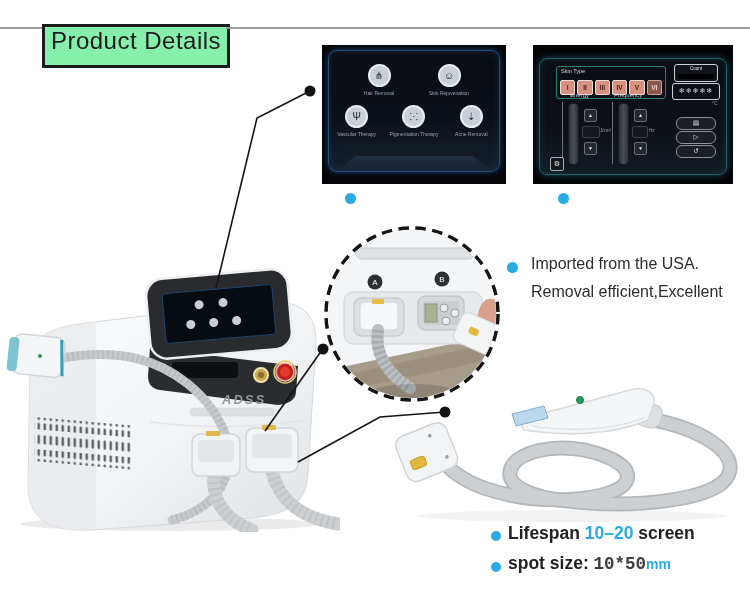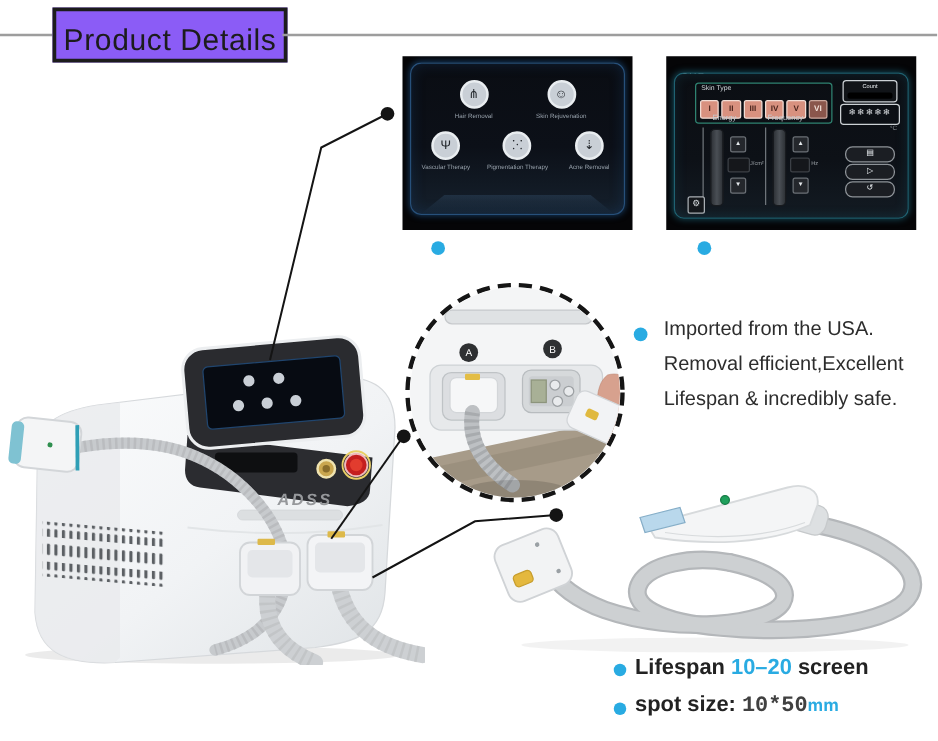--- a/index.html
+++ b/index.html
@@ -2,22 +2,22 @@
 <html><head>
 <meta charset="utf-8">
 <style>
   html,body{margin:0;padding:0;background:#fff;}
   #page{position:relative;width:750px;height:593px;background:#fff;overflow:hidden;
         font-family:"Liberation Sans",sans-serif;color:#222;}
   .abs{position:absolute;}
 
   
   .hdr-line{position:absolute;height:2px;background:#9d9d9d;top:27px;}
-  .hdr-box{position:absolute;left:42px;top:6px;width:182px;height:38px;border:3px solid #1c1c1c;
-           display:flex;align-items:flex-end;justify-content:center;background:#8b5cf6;}
+  .hdr-box{position:absolute;left:42px;top:24px;width:182px;height:38px;border:3px solid #1c1c1c;
+           display:flex;align-items:flex-start;justify-content:center;background:#86efac;}
   .hdr-title{font-size:24px;letter-spacing:.5px;color:#1c1c1c;}
 
   
   .shot{position:absolute;background:#050507;}
   .shot1{left:322px;top:45px;width:184px;height:139px;}
   .shot1-panel{position:absolute;left:6px;top:5px;right:6px;bottom:12px;border-radius:9px;
     background:linear-gradient(180deg,#0a0d13,#0c1018 55%,#15202c);
     border:1px solid #27507a;box-shadow:0 0 6px rgba(40,120,200,.55), inset 0 0 10px rgba(25,70,120,.35);
     overflow:hidden;}
   .shot1-glow{position:absolute;left:8px;right:8px;bottom:0;height:15px;
@@ -157,21 +157,20 @@
     </div>
   </div>
 
   <div class="bullet" style="left:345px;top:193px;width:11px;height:11px;background:#29abe2;"></div>
   <div class="bullet" style="left:558px;top:193px;width:11px;height:11px;background:#29abe2;"></div>
 
   <div class="bullet" style="left:507px;top:262px;width:11px;height:11px;background:#29abe2;"></div>
   <div class="feature">
     <div>Imported from the USA.</div>
     <div>Removal efficient,Excellent</div>
-    <div>Lifespan &amp; incredibly safe.</div>
   </div>
 
   <svg class="abs" style="left:0;top:262px;" width="340" height="270" viewBox="0 0 340 270">
     <defs>
       <linearGradient id="bodyGrad" x1="0" y1="0" x2="1" y2="1">
         <stop offset="0" stop-color="#fbfcfd"></stop>
           <stop offset=".55" stop-color="#f1f3f5"></stop>
         <stop offset="1" stop-color="#dfe3e6"></stop>
       </linearGradient>
       <pattern id="ventp" width="6" height="12" patternUnits="userSpaceOnUse">

